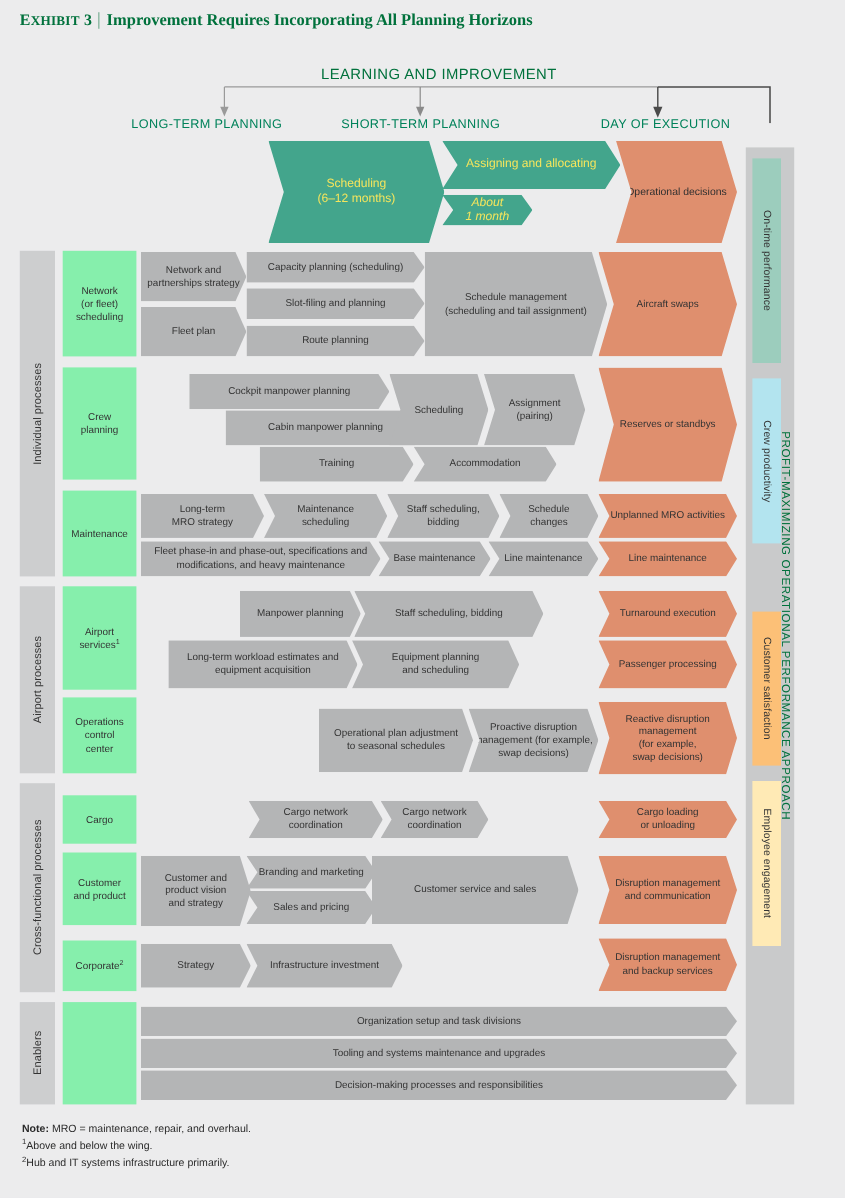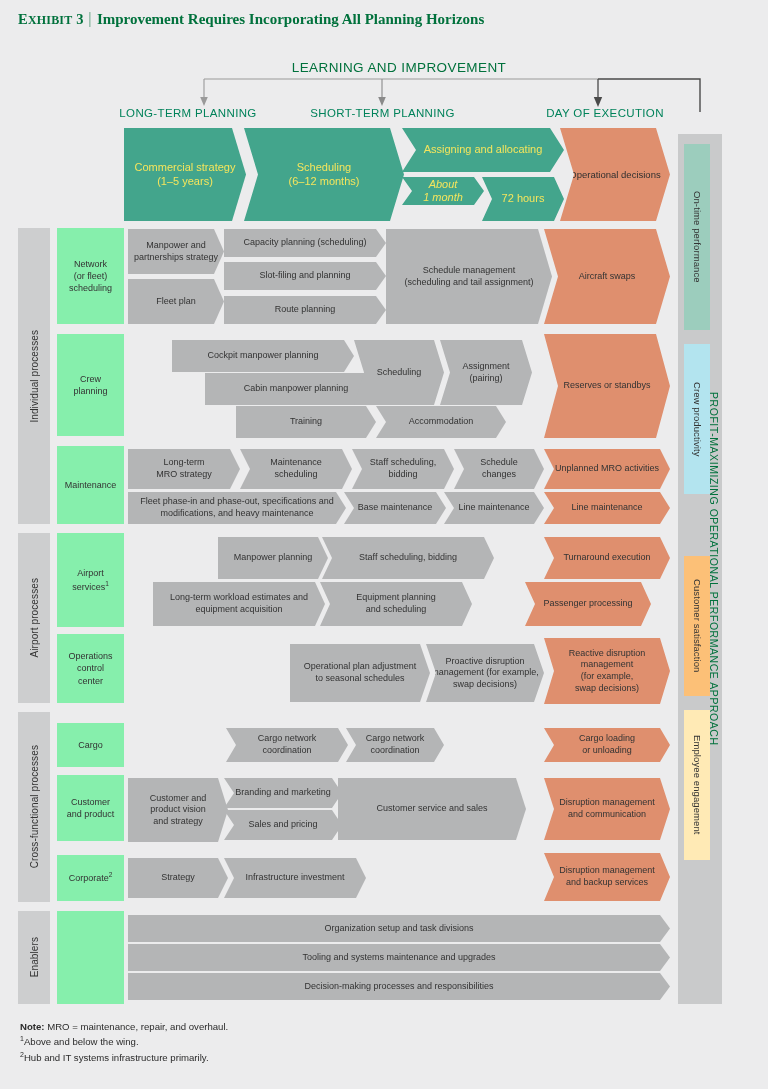--- a/index.html
+++ b/index.html
@@ -123,44 +123,35 @@
   <polygon points="382,30 378.2,21 385.8,21" fill="#8a8a8a"></polygon>
   <line x1="598" y1="3" x2="598" y2="22" stroke="#4a4a4a" stroke-width="1.3"></line>
   <polygon points="598,31 593.8,21 602.2,21" fill="#4a4a4a"></polygon>
 </svg>
 
 <div class="col-head ch1">LONG-TERM PLANNING</div>
 <div class="col-head ch2">SHORT-TERM PLANNING</div>
 <div class="col-head ch3">DAY OF EXECUTION</div>
 
 <div class="timeline">
-  <div class="tl-item teal chev-r" style="left:0;top:0;width:122px;height:93px;">
-    <div>
-      <div class="tl-yellow">Commercial strategy</div>
-      <div class="tl-yellow">(1–5 years)</div>
-    </div>
-  </div>
   <div class="tl-item teal chev-rl" style="left:120px;top:0;width:160px;height:93px;">
     <div>
       <div class="tl-yellow">Scheduling</div>
       <div class="tl-yellow">(6–12 months)</div>
     </div>
   </div>
   <div class="tl-item teal chev-rl" style="left:278px;top:0;width:162px;height:44px;">
     <div class="tl-yellow">Assigning and allocating</div>
   </div>
   <div class="tl-item teal chev-rl-sm" style="left:278px;top:49px;width:82px;height:28px;font-style:italic;">
     <div>
       <div class="tl-yellow">About</div>
       <div class="tl-yellow">1 month</div>
     </div>
   </div>
-  <div class="tl-item teal chev-rl-sm" style="left:358px;top:49px;width:82px;height:44px;">
-    <div class="tl-yellow">72 hours</div>
-  </div>
   <div class="tl-item orange chev-rl" style="left:436px;top:0;width:110px;height:93px;">
     <div class="tl-dark">Operational decisions</div>
   </div>
 </div>
 
 <div class="right-panel"></div>
 <div class="rp-title">
   <span>PROFIT-MAXIMIZING OPERATIONAL PERFORMANCE APPROACH</span>
 </div>
 <div class="kpi" style="top:144px;height:186px;background:#9ccdbd;">
@@ -231,21 +222,21 @@
     <div>and product</div>
   </div>
 </div>
 <div class="rlabel" style="top:855px;height:46px;">
   <div><span>Corporate</span><sup>2</sup></div>
 </div>
 <div class="rlabel" style="top:911px;height:93px;"></div>
 
 <div class="pc chev-r-sm" style="left:128px;top:229px;width:96px;height:45px;">
   <div>
-      <div>Manpower and</div>
+      <div>Network and</div>
       <div>partnerships strategy</div>
     </div>
 </div>
 <div class="pc chev-r-sm" style="left:128px;top:279px;width:96px;height:45px;">
   <div>
       <div>Fleet plan</div>
     </div>
 </div>
 <div class="pc chev-r-sm" style="left:224px;top:229px;width:162px;height:28px;">
   <div>
@@ -382,21 +373,21 @@
       <div>Long-term workload estimates and</div>
       <div>equipment acquisition</div>
     </div>
 </div>
 <div class="pc chev-rl-sm" style="left:320px;top:582px;width:152px;height:44px;">
   <div>
       <div>Equipment planning</div>
       <div>and scheduling</div>
     </div>
 </div>
-<div class="pc or chev-rl-sm" style="left:525px;top:582px;width:126px;height:44px;">
+<div class="pc or chev-rl-sm" style="left:544px;top:582px;width:126px;height:44px;">
   <div>
       <div>Passenger processing</div>
     </div>
 </div>
 
 <div class="pc chev-r-sm" style="left:290px;top:644px;width:140px;height:58px;">
   <div>
       <div>Operational plan adjustment</div>
       <div>to seasonal schedules</div>
     </div>

